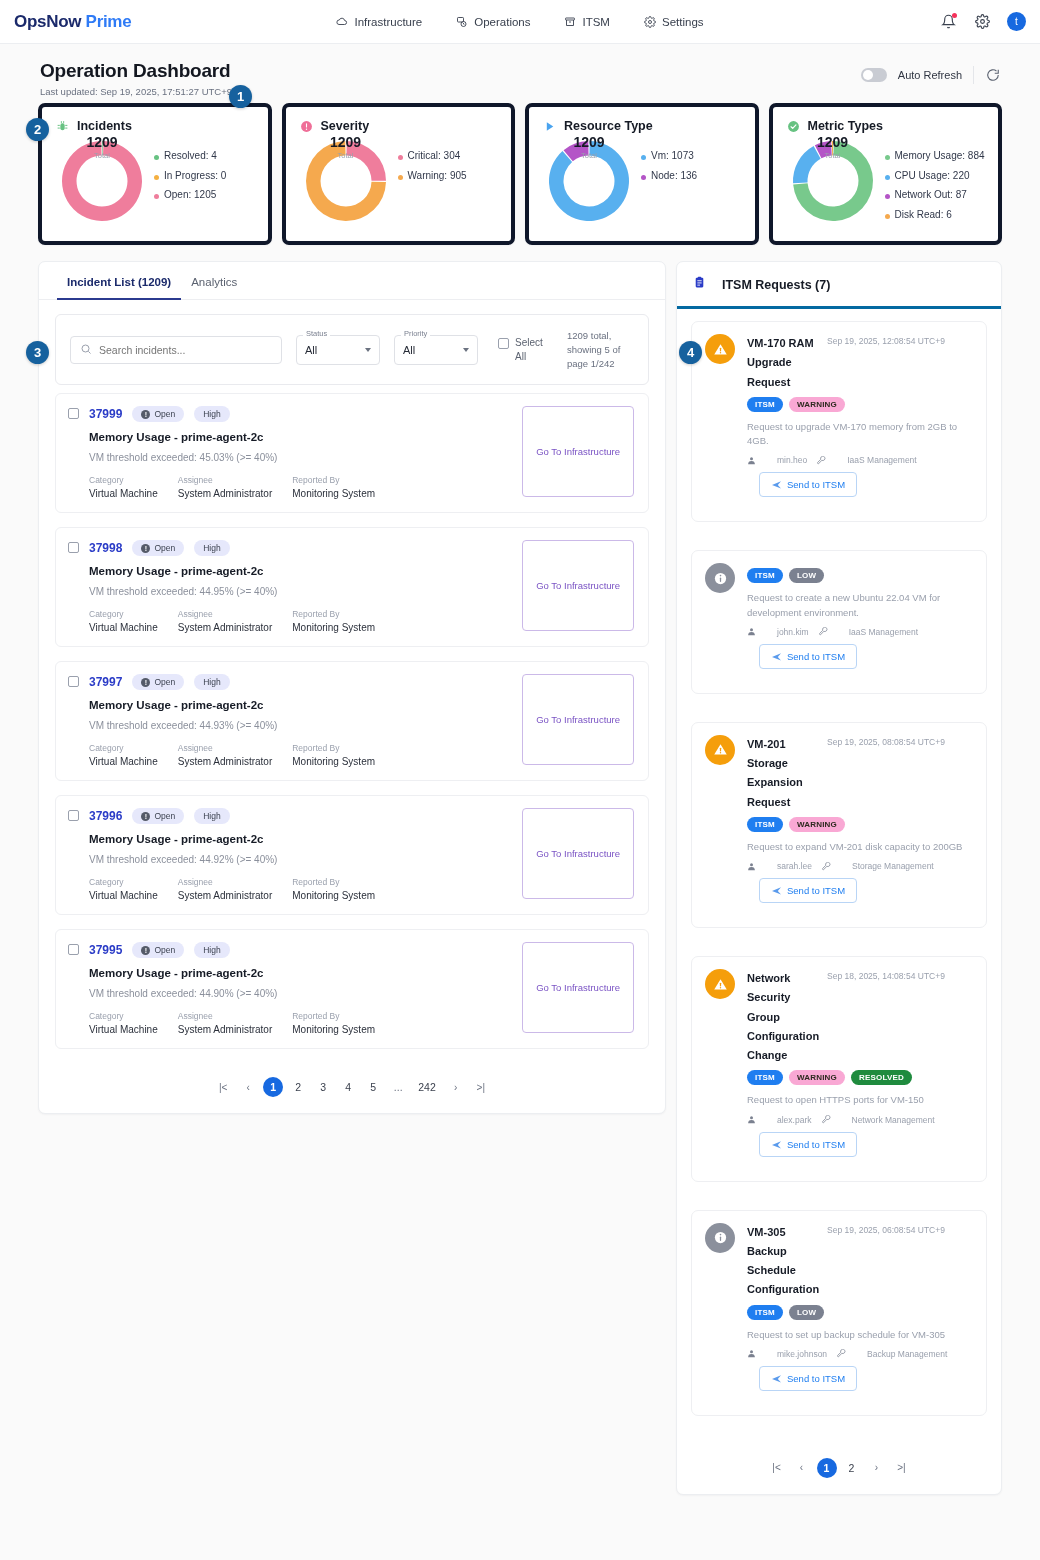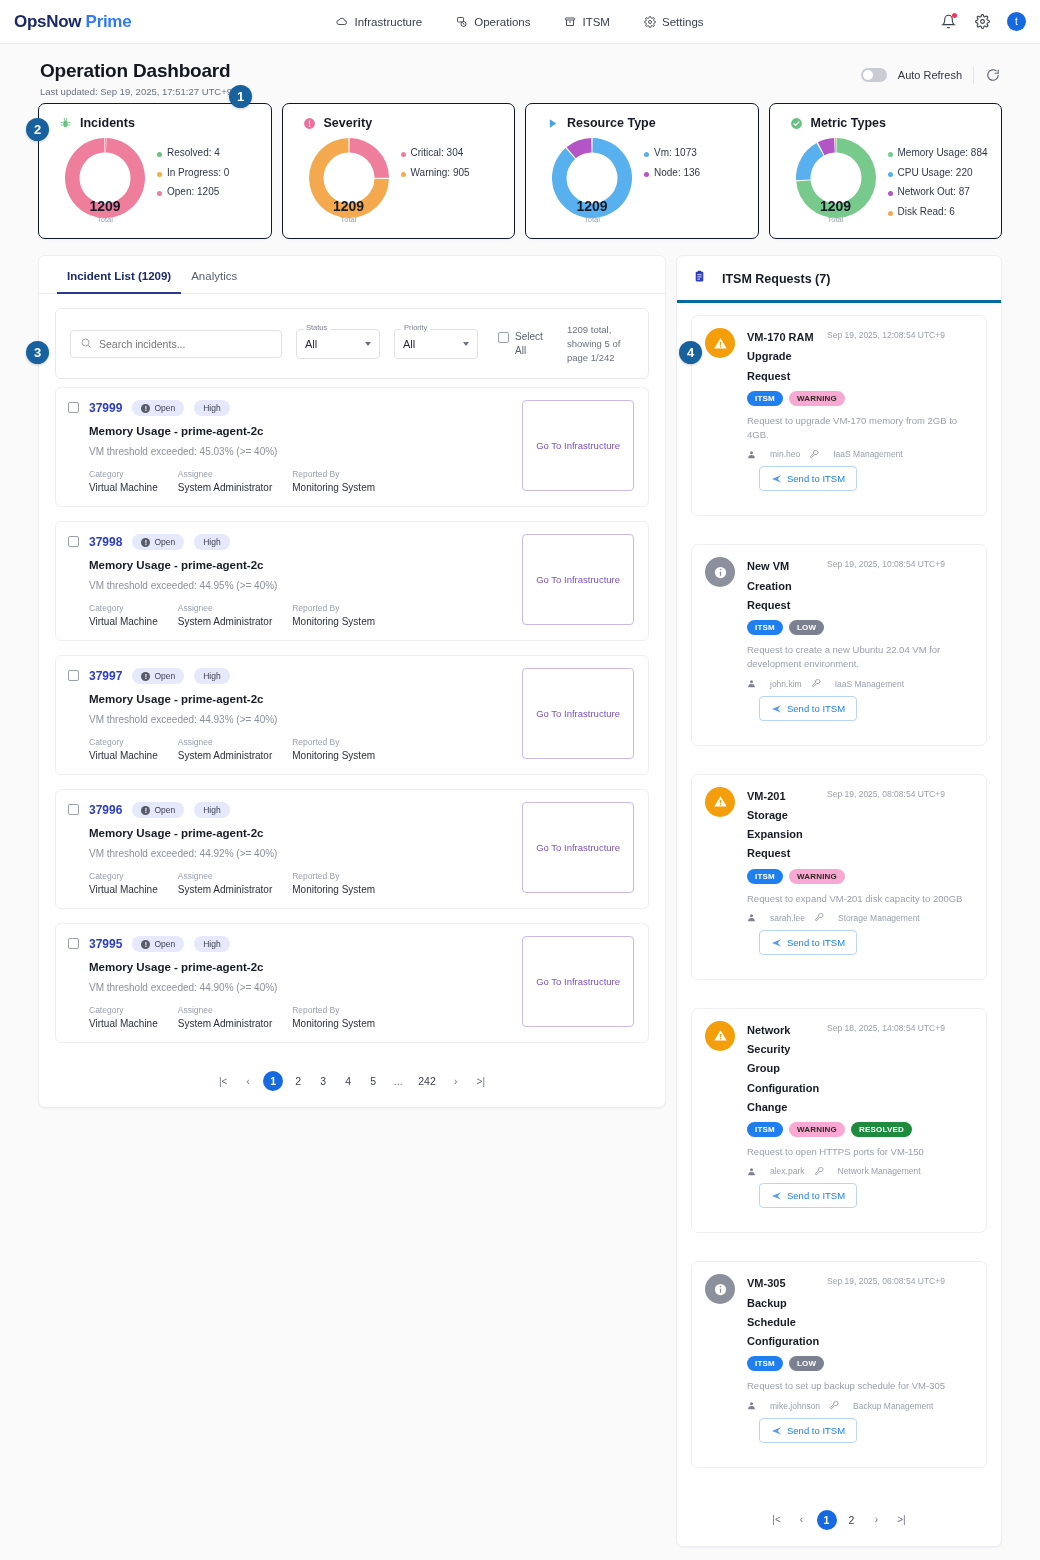--- a/index.html
+++ b/index.html
@@ -82,32 +82,32 @@
   #step1 { left: 229px; top: 85px; }
   #step2 { left: 26px; top: 118px; }
   #step3 { left: 26px; top: 341px; }
   #step4 { left: 679px; top: 341px; }
 
   
   .cards {
     display: flex; gap: 10px; padding: 0 38px; align-items: flex-start;
   }
   .card {
-    background: #fff; border: 1px solid #0f172a; border-radius: 7px;
+    background: #fff; border: 4px solid #0f172a; border-radius: 7px;
     box-shadow: 0 1px 2px rgba(16,24,40,.04);
-    padding: 12px 12px 14px 20px;
+    padding: 12px 12px 14px 14px;
     flex: 1 1 0; min-width: 0;
   }
   .card-title { display: flex; align-items: center; gap: 8px; font-size: 12.5px; font-weight: 700; color: #161b26;}
   .donut-row { display: flex; align-items: flex-start; margin-top: 2px; }
   .donut-wrap { position: relative; width: 92px; height: 92px; flex: 0 0 92px; }
   .donut-wrap svg { display:block; }
   .donut-center {
     position: absolute; inset: 0; display: flex; flex-direction: column;
-    align-items: center; justify-content: flex-end; pointer-events: none;
+    align-items: center; justify-content: flex-start; pointer-events: none;
   }
   .donut-total { font-size: 14px; font-weight: 700; color: #161b26; line-height: 1;}
   .donut-lbl { font-size: 7.5px; color: #9aa0ad; margin-top: 2px;}
   .legend { padding-top: 14px; padding-left: 6px; flex: 1 1 auto; min-width: 0;}
   .legend-item {
     display: flex; align-items: flex-start; gap: 5px;
     font-size: 10px; color: #31384a; line-height: 1.45; margin-bottom: 5px;
   }
   .legend-dot { width: 5px; height: 5px; border-radius: 50%; flex: 0 0 5px; margin-top: 6px; }
   .legend-txt { word-break: break-word; }
@@ -220,21 +220,21 @@
   .itsm-title { font-size: 11px; font-weight: 700; color: #161b26; line-height: 1.75; width: 72px; flex: 0 0 72px;}
   .itsm-date { font-size: 8.5px; color: #9aa0ad; white-space: nowrap; overflow: hidden; padding-top: 2px; flex: 1 1 auto;}
   .tags { display: flex; gap: 6px; margin-top: 5px; flex-wrap: wrap;}
   .tag { font-size: 8px; font-weight: 700; color: #fff; border-radius: 9px; padding: 3px 8px; letter-spacing: .2px;}
   .tag.itsm { background: #1f7ef0; }
   .tag.warning { background: #f9a8d4; color: #2d2a1f;}
   .tag.low { background: #7b8190; }
   .tag.resolved { background: #1f8b3e; }
   .itsm-desc { font-size: 9.5px; color: #9aa0ad; margin-top: 8px; line-height: 1.5;}
   .itsm-meta { display: flex; gap: 10px; align-items: center; margin-top: 7px; font-size: 8.5px; color: #9aa0ad;}
-  .itsm-meta span { display: inline-flex; align-items: center; gap: 14px;}
+  .itsm-meta span { display: inline-flex; align-items: center; gap: 21px;}
   .btn-send {
     margin-top: 7px; margin-left: 12px;
     border: 1px solid #b9d5f6; color: #1f7ef0; background: #fff;
     border-radius: 4px; font-size: 9.5px; padding: 6px 11px; cursor: pointer;
     font-family: inherit; display: inline-flex; align-items: center; gap: 5px;
   }
 </style>
 </head>
 <body>
 
@@ -768,24 +768,20 @@
           <div class="itsm-card">
     <div class="itsm-row">
       <div class="itsm-ico" style="background:#8b909c">
                 <svg width="15" height="15" viewBox="0 0 24 24">
                   <circle cx="12" cy="12" r="9" fill="#fff"></circle>
                   <rect x="11" y="10.5" width="2" height="7" fill="#8b909c" rx="1"></rect>
                   <circle cx="12" cy="7.3" r="1.3" fill="#8b909c"></circle>
                 </svg>
               </div>
       <div class="itsm-main">
-        <div class="itsm-titlerow">
-          <div class="itsm-title">New VM Creation Request</div>
-          <div class="itsm-date">Sep 19, 2025, 10:08:54 UTC+9</div>
-        </div>
         <div class="tags">
                   <span class="tag itsm">ITSM</span>
                   <span class="tag low">LOW</span>
                 </div>
         <div class="itsm-desc">Request to create a new Ubuntu 22.04 VM for development environment.</div>
         <div class="itsm-meta">
           <span>
                     <svg width="9" height="9" viewBox="0 0 24 24" fill="#7b8190">
                       <circle cx="12" cy="7" r="4"></circle>
                       <path d="M3 22a9 9 0 0 1 18 0z"></path>

